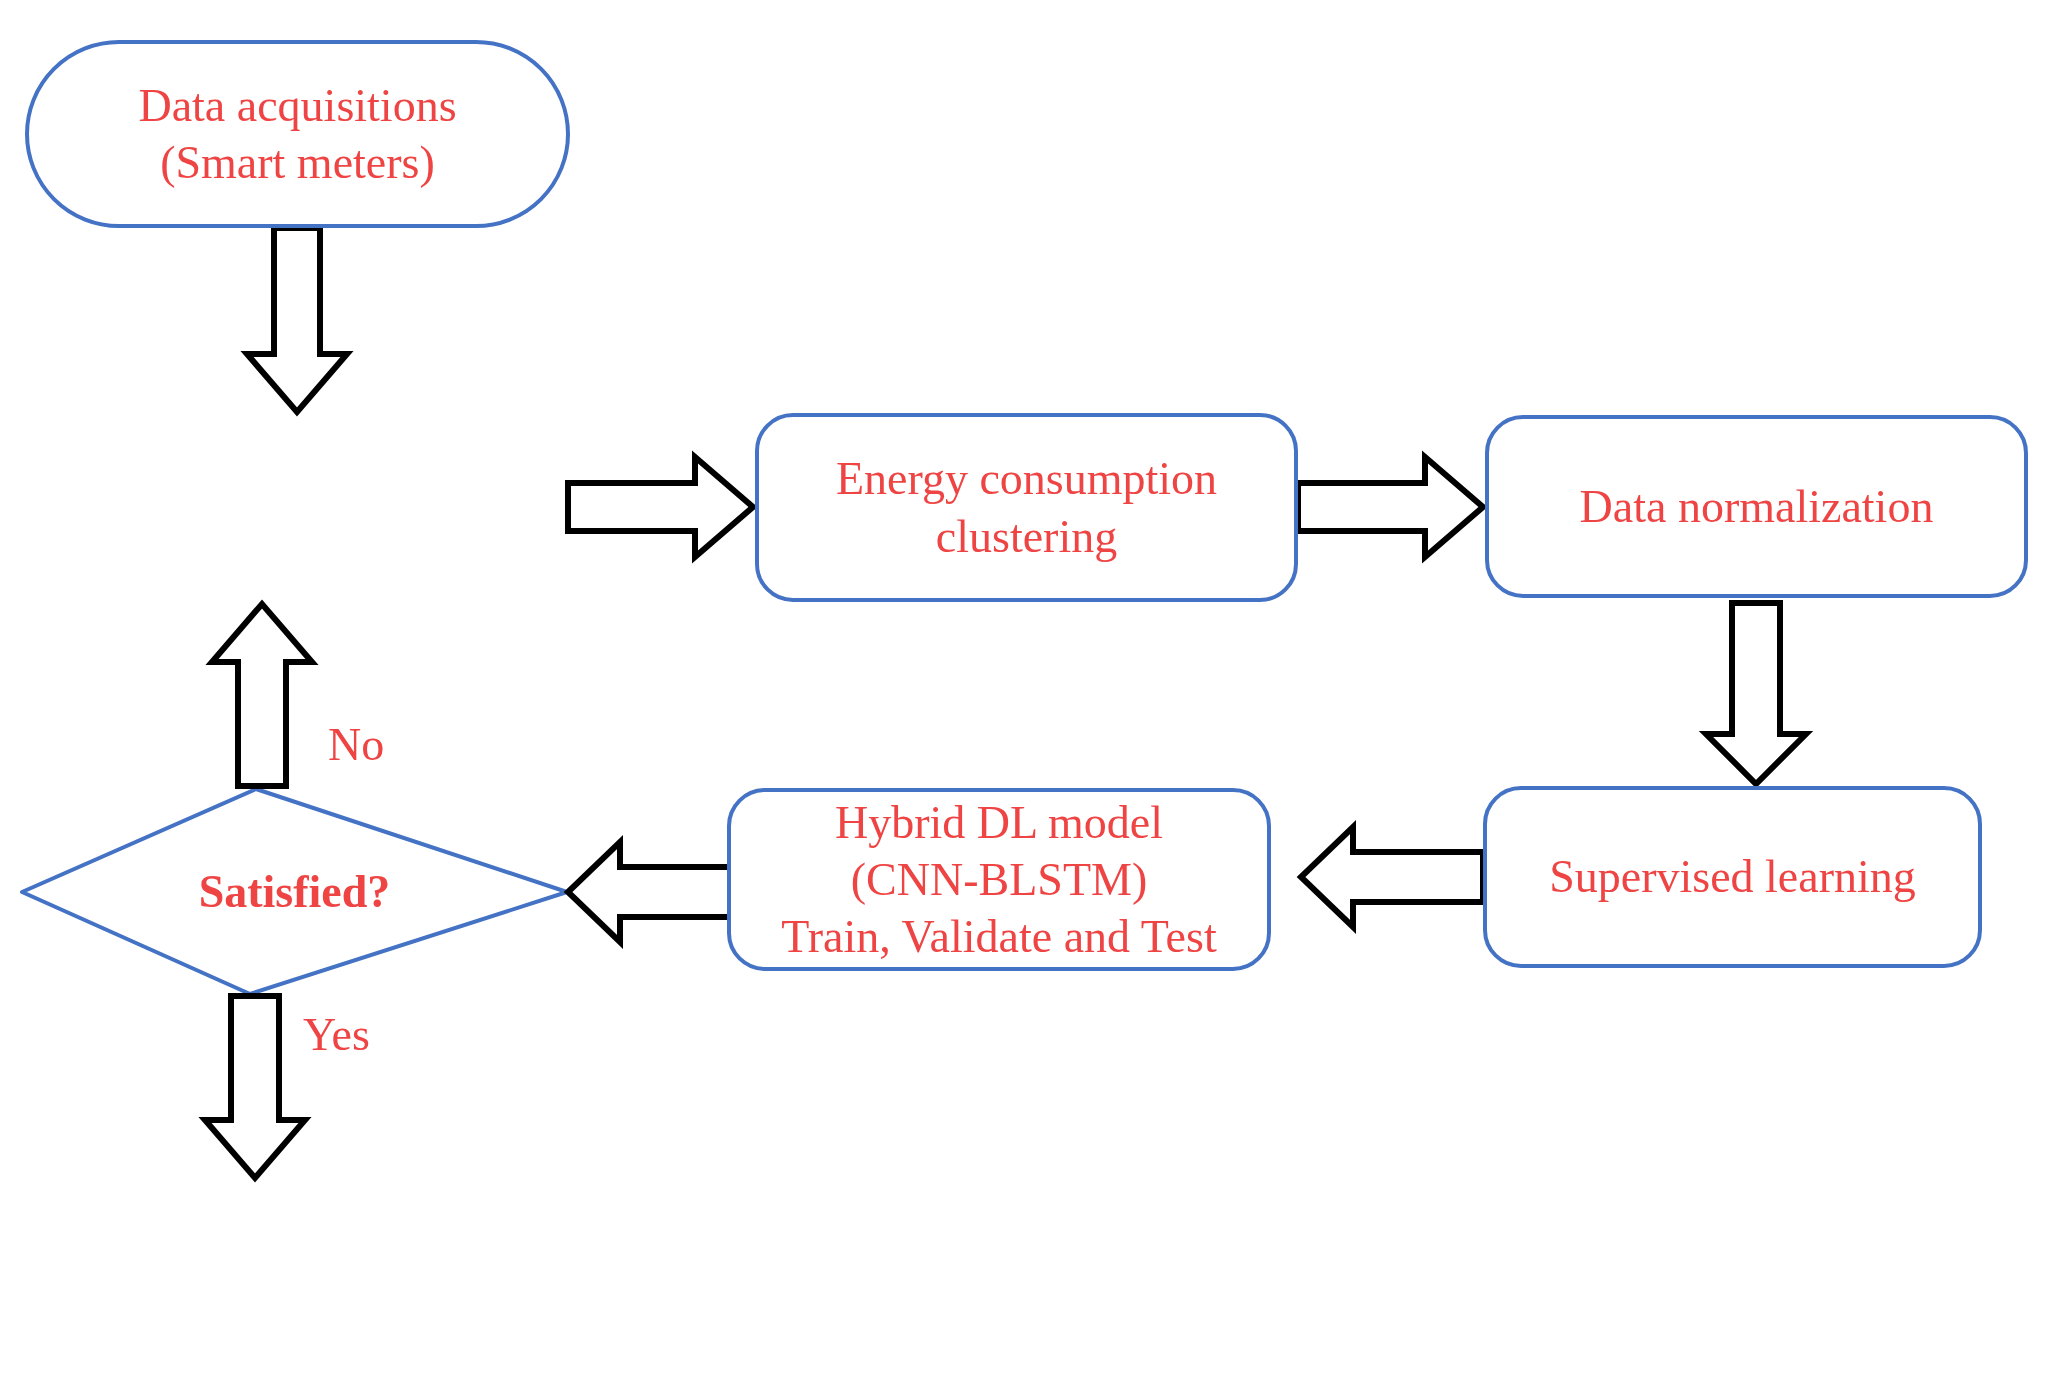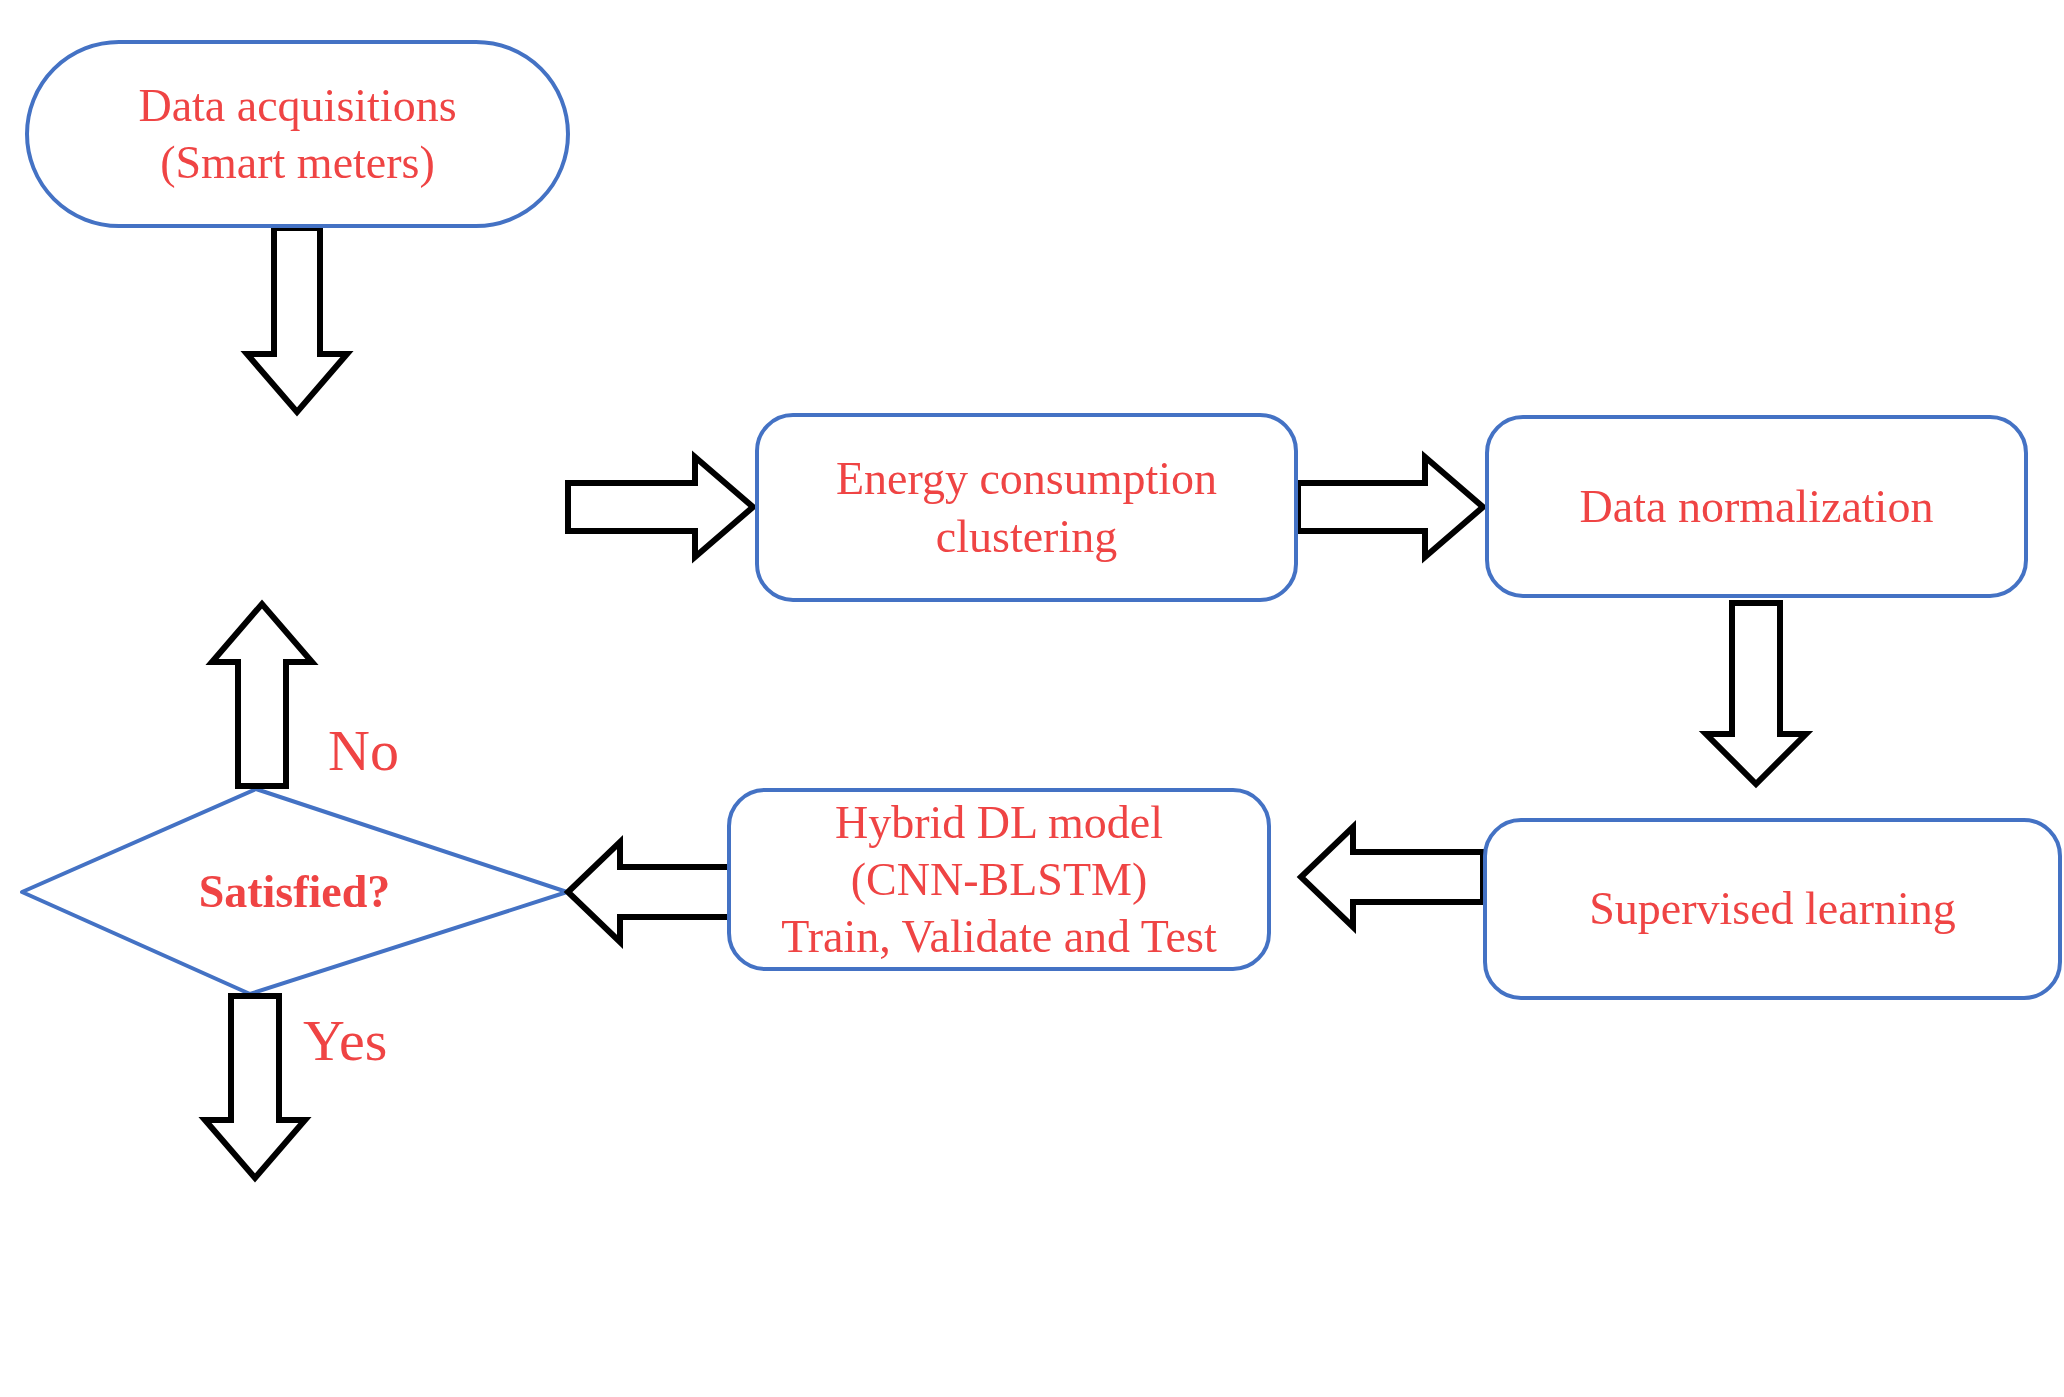--- a/index.html
+++ b/index.html
@@ -27,29 +27,29 @@
   .stadium{border-radius:95px;}
   .diamond-label{
     position:absolute;
     display:flex;align-items:center;justify-content:center;
     text-align:center;font-size:46px;
     background:transparent;border:none;
     z-index:2;
   }
   .edge-label{
     position:absolute;
-    font-size:58px;line-height:1;
+    font-size:46px;line-height:1;
     z-index:3;
   }
   
   .n-acq{left:25px;top:40px;width:545px;height:188px;}
   .n-out{left:25px;top:415px;width:543px;height:188px;}
   .n-energy{left:755px;top:413px;width:543px;height:189px;}
   .n-norm{left:1485px;top:415px;width:543px;height:183px;}
-  .n-sup{left:1483px;top:786px;width:579px;height:182px;margin-top:32px;}
+  .n-sup{left:1483px;top:786px;width:499px;height:182px;}
   .n-hyb{left:727px;top:788px;width:544px;height:183px;}
   .n-opt{left:25px;top:1180px;width:545px;height:180px;}
   .n-sat{left:22px;top:789px;width:545px;height:205px;font-weight:bold;}
   .l-no{left:328px;top:722px;}
   .l-yes{left:303px;top:1012px;}
   .arrow{fill:#ffffff;stroke:#000000;stroke-width:6;stroke-linejoin:miter;}
   .diamond{fill:#ffffff;stroke:#4472C4;stroke-width:4;stroke-linejoin:round;}
 </style>
 </head>
 <body>

